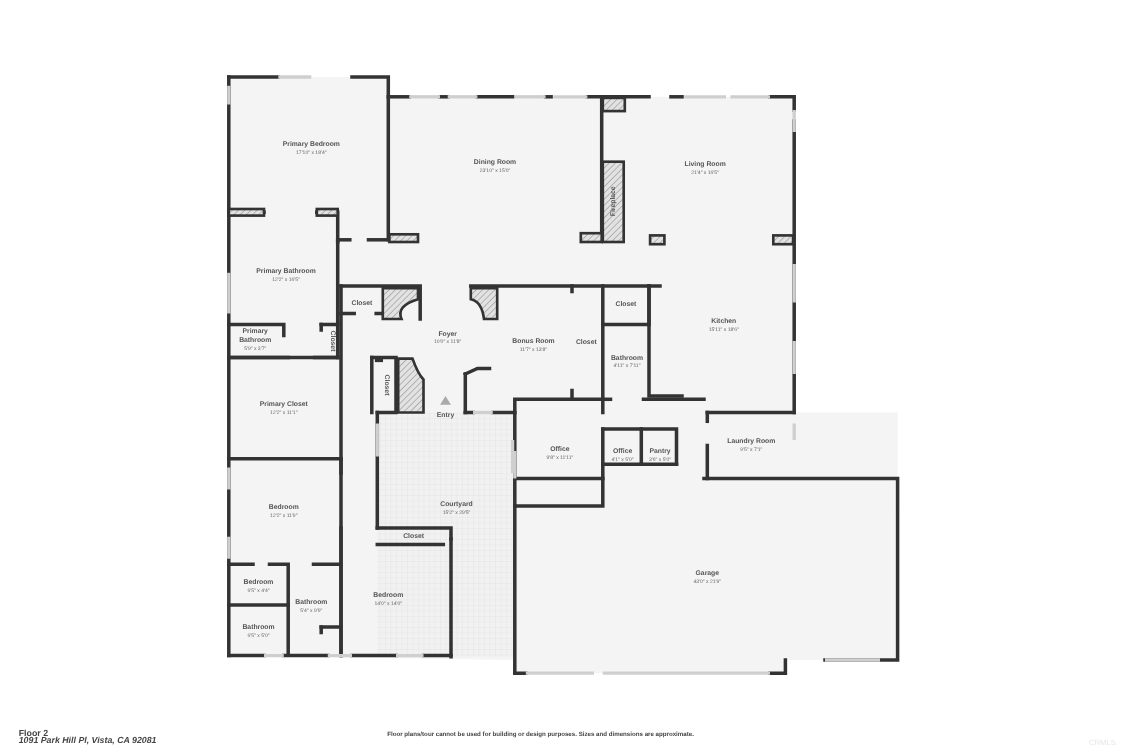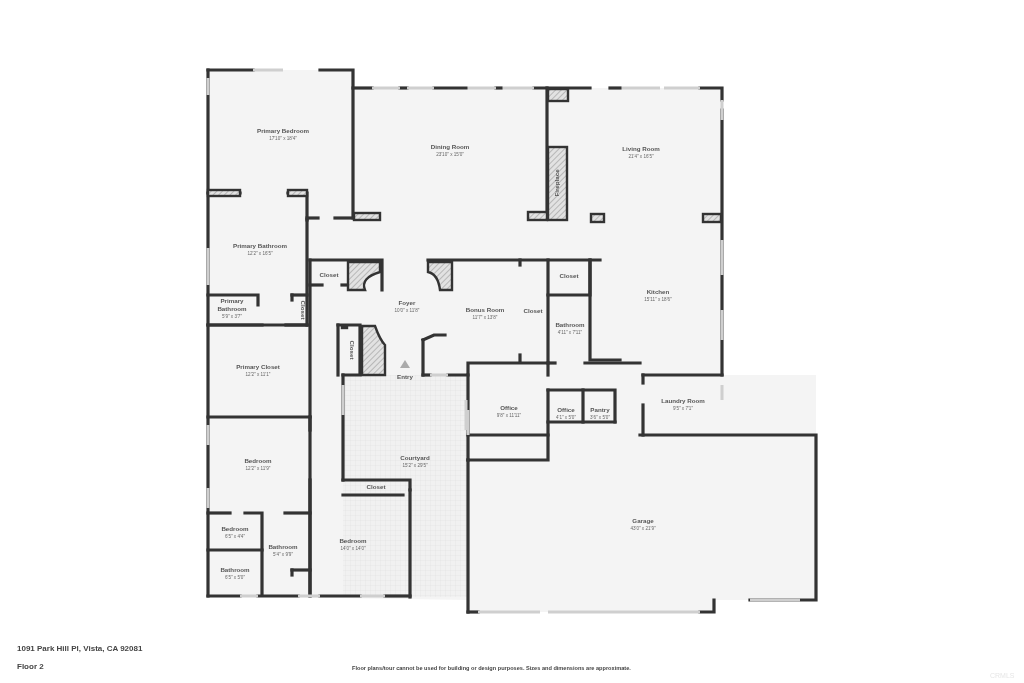--- a/index.html
+++ b/index.html
@@ -1,20 +1,20 @@
 <!DOCTYPE html>
 <html><head>
 <meta charset="utf-8">
 <style>
   html,body{margin:0;padding:0;background:#ffffff;}
   body{width:1024px;height:683px;position:relative;overflow:hidden;font-family:"Liberation Sans","DejaVu Sans",sans-serif;color:#333;}
   #plan{position:absolute;left:0;top:0;width:1024px;height:683px;}
   .room-name{font-size:6.2px;font-weight:bold;fill:#555;text-anchor:middle;}
   .room-dim{font-size:4.6px;fill:#666;text-anchor:middle;}
-  .footer-address{position:absolute;left:17px;top:644px;font-size:8px;font-weight:bold;color:#444;}
+  .footer-address{position:absolute;left:17px;top:668px;font-size:8px;font-weight:bold;color:#444;font-style:italic;}
   .footer-floor{position:absolute;left:17px;top:662px;font-size:8px;font-weight:bold;color:#444;}
   .footer-disclaimer{position:absolute;left:352px;top:665px;font-size:5.6px;font-weight:bold;color:#444;white-space:nowrap;}
   .watermark{position:absolute;left:990px;top:672px;font-size:7px;color:#e6e6e6;}
 </style>
 </head>
 <body>
 
 <svg id="plan" viewBox="0 0 1024 683" xmlns="http://www.w3.org/2000/svg">
   <defs>
     <pattern id="hatch" width="4" height="4" patternUnits="userSpaceOnUse" patternTransform="rotate(45)">

